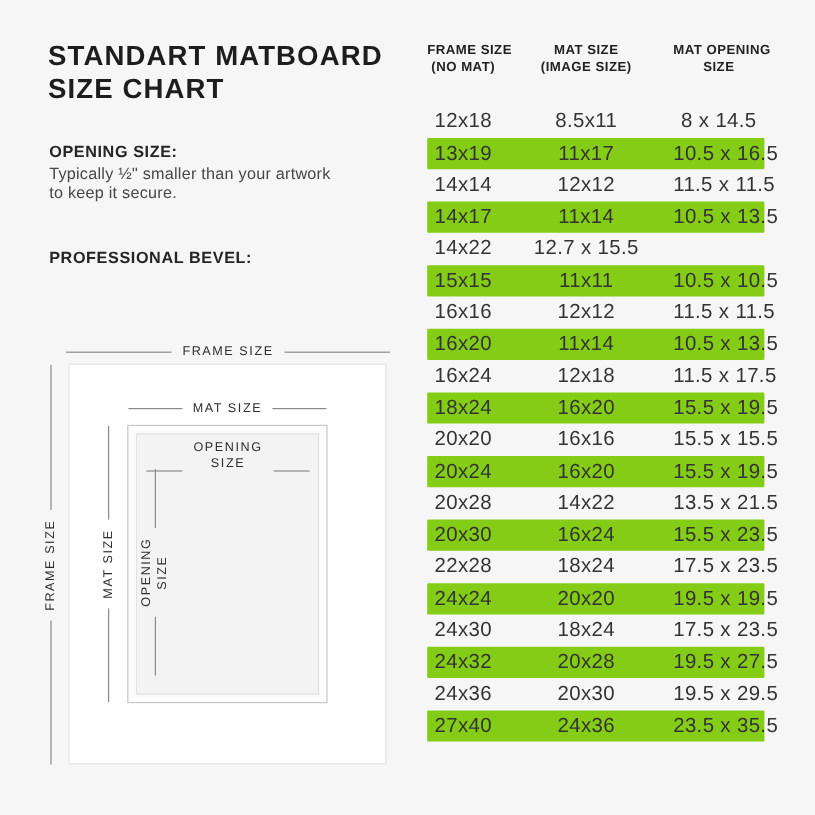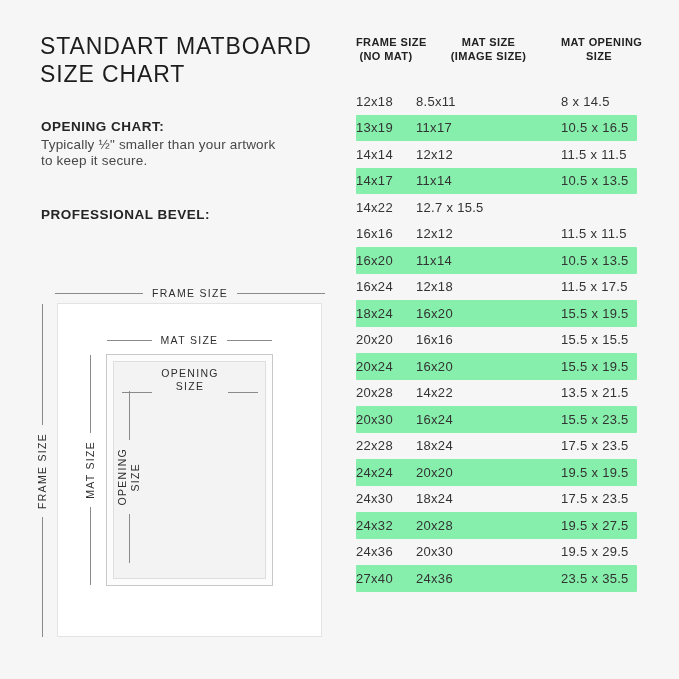--- a/index.html
+++ b/index.html
@@ -4,21 +4,21 @@
 <style>
   html,body { margin:0; padding:0; background:#f6f6f6; }
   .canvas {
     position:relative; width:679px; height:679px; background:#f6f6f6;
     font-family:"Liberation Sans", sans-serif; overflow:hidden;
   }
 
   
   .title {
     position:absolute; left:40px; top:32px; margin:0;
-    font-size:23px; line-height:28px; font-weight:400;
+    font-size:23px; line-height:28px; font-weight:700;
     letter-spacing:0.9px; color:#1d1d1d; white-space:pre-line;
   }
   .sec-h {
     position:absolute; left:41px; font-size:13.5px; font-weight:700;
     letter-spacing:0.5px; color:#252525;
   }
   .sec-b {
     position:absolute; left:41px; font-size:13.5px; color:#474747;
     line-height:15.5px; white-space:pre-line; letter-spacing:0.2px;
   }
@@ -67,35 +67,35 @@
   .th {
     text-align:center; font-size:11px; font-weight:700;
     letter-spacing:0.4px; color:#222; line-height:13.5px;
   }
   .th div { white-space:nowrap; }
   #table-rows { position:absolute; left:356px; top:88px; width:281px; }
   .trow {
     display:grid; grid-template-columns:60px 145px 76px;
     height:26.5px; align-items:center;
   }
-  .trow.stripe { background:#86efac; border-radius:1px; }
+  .trow.stripe { background:#84cc16; border-radius:1px; }
   .tcell {
-    text-align:left; font-size:13px; color:#333333;
+    text-align:center; font-size:17px; color:#333333;
     letter-spacing:0.3px; white-space:nowrap;
   }
 </style>
 </head>
 <body>
 
 <div class="canvas">
 
   <h1 class="title">STANDART MATBOARD
 SIZE CHART</h1>
 
-  <div class="sec-h" id="opening-h">OPENING CHART:</div>
+  <div class="sec-h" id="opening-h">OPENING SIZE:</div>
   <div class="sec-b" id="opening-b">Typically ½" smaller than your artwork
 to keep it secure.</div>
 
   <div class="sec-h" id="bevel-h">PROFESSIONAL BEVEL:</div>
 
   <div class="frame-rect"></div>
   <div class="opening-rect"></div>
 
   <div class="hlabel frame-h">
     <span class="dim-line"></span>
@@ -168,20 +168,25 @@
       </div>
       <div class="trow stripe">
         <span class="tcell">14x17</span>
         <span class="tcell">11x14</span>
         <span class="tcell">10.5 x 13.5</span>
       </div>
       <div class="trow">
         <span class="tcell">14x22</span>
         <span class="tcell">12.7 x 15.5</span>
       </div>
+      <div class="trow stripe">
+        <span class="tcell">15x15</span>
+        <span class="tcell">11x11</span>
+        <span class="tcell">10.5 x 10.5</span>
+      </div>
       <div class="trow">
         <span class="tcell">16x16</span>
         <span class="tcell">12x12</span>
         <span class="tcell">11.5 x 11.5</span>
       </div>
       <div class="trow stripe">
         <span class="tcell">16x20</span>
         <span class="tcell">11x14</span>
         <span class="tcell">10.5 x 13.5</span>
       </div>

